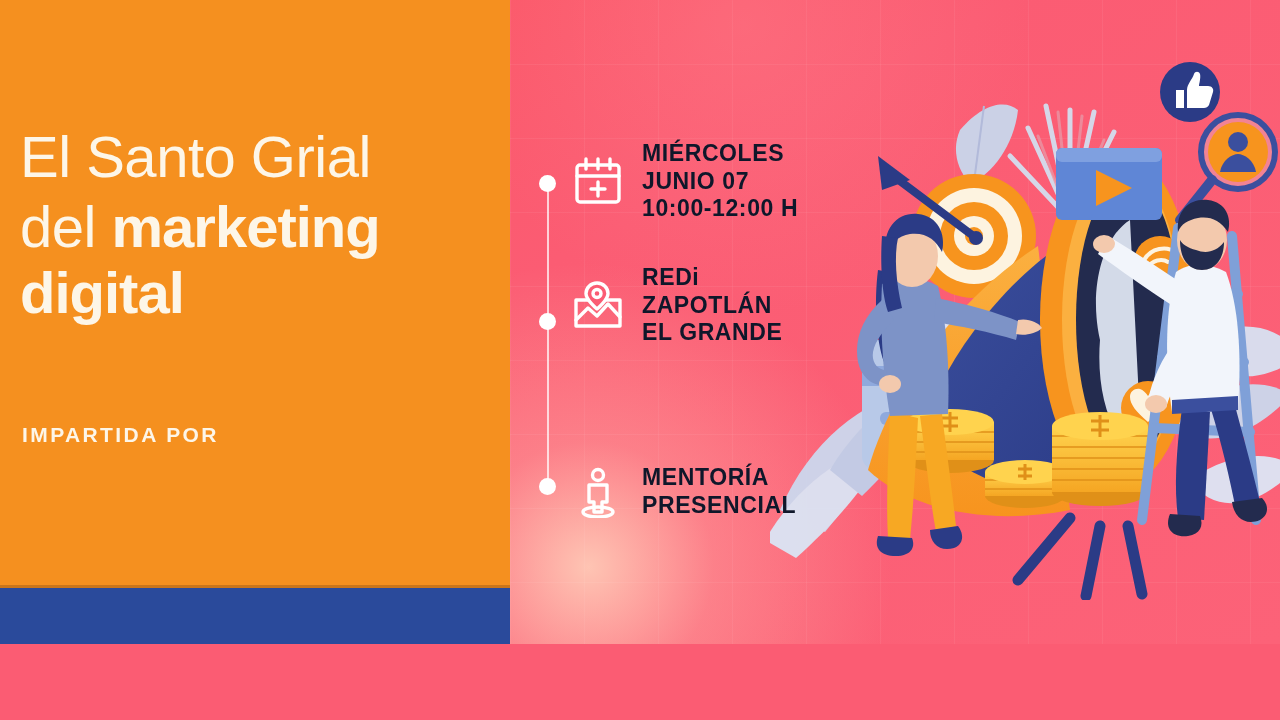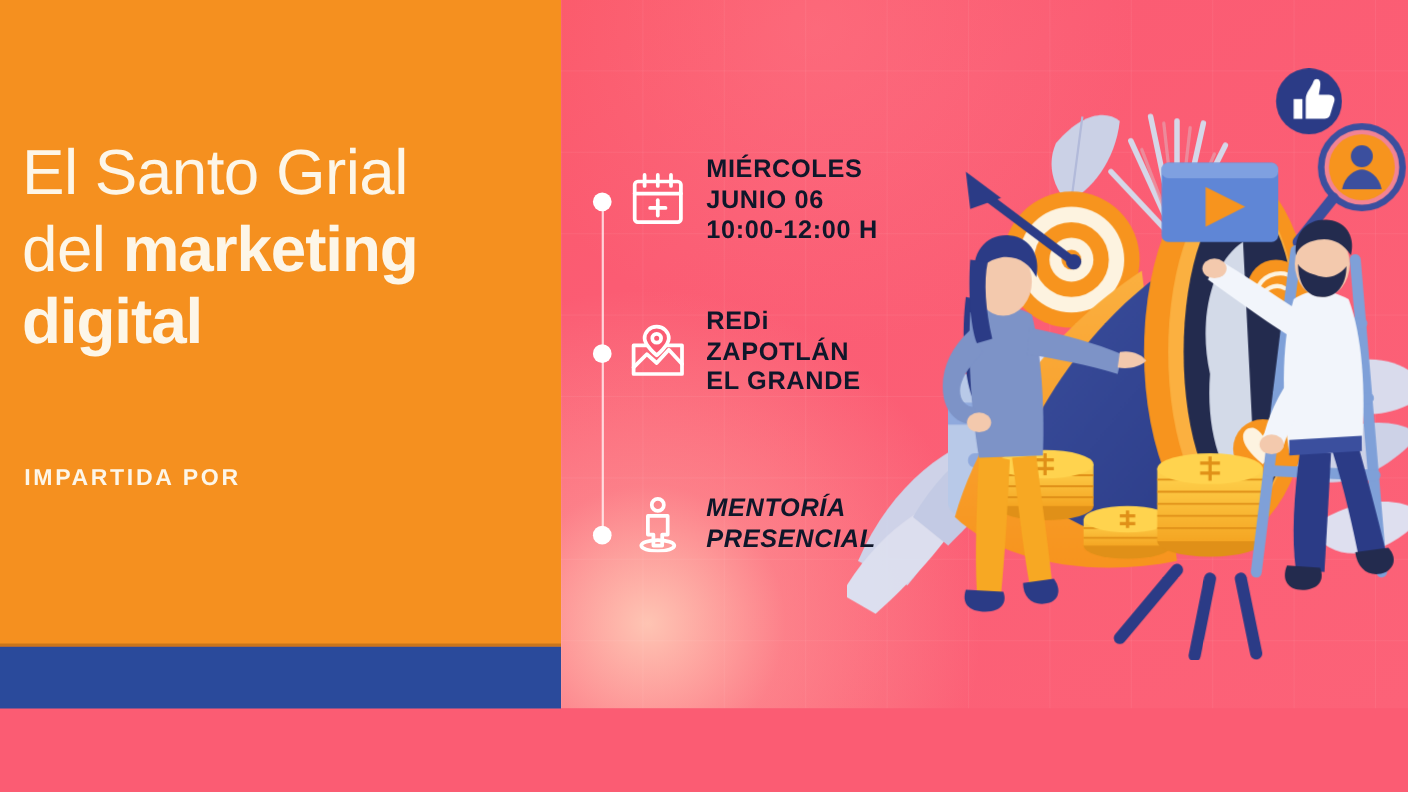--- a/index.html
+++ b/index.html
@@ -71,22 +71,22 @@
     position:absolute;left:0;width:17px;height:17px;border-radius:50%;
     background:#ffffff;
   }
   .tl-dot.d1{top:0;}
   .tl-dot.d2{top:138px;}
   .tl-dot.d3{top:303px;}
 
   
   .info{position:absolute;left:572px;display:flex;align-items:center;gap:18px;}
   .info-1{top:140px;}
-  .info-2{top:278px;justify-content:space-between;}
-  .info-3{top:448px;font-style:italic;}
+  .info-2{top:264px;justify-content:space-between;}
+  .info-3{top:464px;}
   .info-icon{width:52px;height:52px;flex:0 0 52px;}
   .info-icon svg{display:block;width:52px;height:52px;}
   .info-text{
     color:#0f172a;font-weight:700;font-size:23px;line-height:1.2;
     letter-spacing:.6px;
   }
   .info-text span{display:block;white-space:nowrap;}
 
   
   .illo{position:absolute;left:770px;top:40px;width:510px;height:560px;}
@@ -348,21 +348,21 @@
         <line x1="5" y1="21" x2="47" y2="21"></line>
         <line x1="14" y1="4" x2="14" y2="14"></line>
         <line x1="26" y1="4" x2="26" y2="14"></line>
         <line x1="38" y1="4" x2="38" y2="14"></line>
         <line x1="26" y1="27" x2="26" y2="41"></line>
         <line x1="19" y1="34" x2="33" y2="34"></line>
       </svg>
     </div>
     <div class="info-text">
       <span>MIÉRCOLES</span>
-      <span>JUNIO 06</span>
+      <span>JUNIO 07</span>
       <span>10:00-12:00 H</span>
     </div>
   </div>
 
   <div class="info info-2">
     <div class="info-icon">
       <svg viewBox="0 0 52 52" xmlns="http://www.w3.org/2000/svg" fill="none" stroke="#ffffff" stroke-width="3.4" stroke-linejoin="round" stroke-linecap="round">
         <rect x="4" y="21" width="44" height="26"></rect>
         <path d="M4 41 L16 29 L25 37 L36 25 L48 38"></path>
         <path d="M25 4 C18.5 4 14 9 14 14.5 C14 21 25 30 25 30 C25 30 36 21 36 14.5 C36 9 31.5 4 25 4 Z" fill="#fb5c73"></path>

